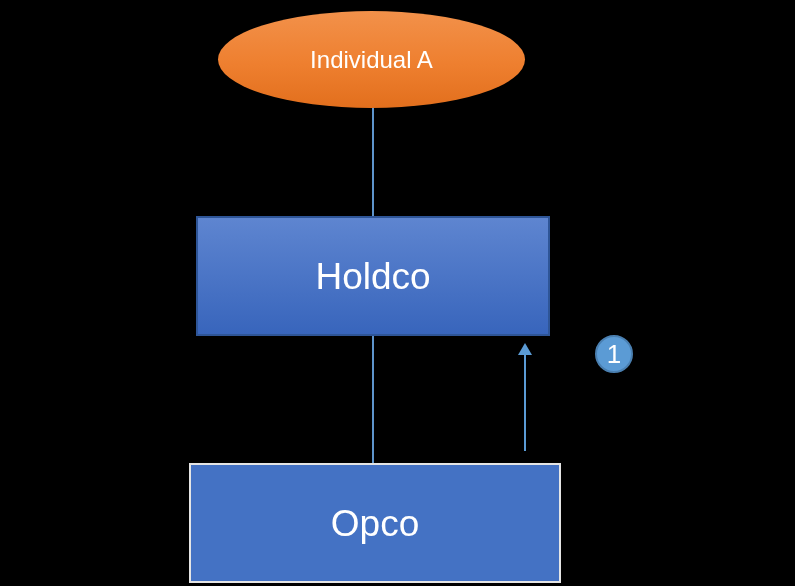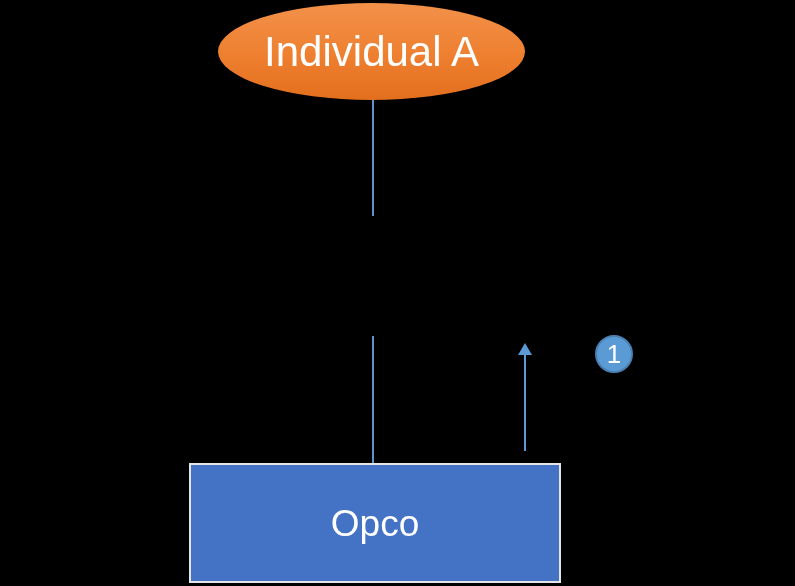--- a/index.html
+++ b/index.html
@@ -19,26 +19,26 @@
     position: absolute;
     display: flex;
     align-items: center;
     justify-content: center;
     color: #ffffff;
     box-sizing: border-box;
     text-align: center;
   }
   .ellipse {
     left: 218px;
-    top: 3px;
+    top: 11px;
     width: 307px;
     height: 97px;
     border-radius: 50%;
     background: linear-gradient(180deg, #F2914A 0%, #EE7F2F 55%, #E26F1D 100%);
-    font-size: 42px;
+    font-size: 24px;
   }
   .rect-holdco {
     left: 196px;
     top: 216px;
     width: 354px;
     height: 120px;
     background: linear-gradient(180deg, #5E85D0 0%, #3865BC 100%);
     border: 2px solid #2E5597;
     font-size: 37px;
   }
@@ -114,20 +114,23 @@
 
   <div class="vline line-holdco-opco"></div>
 
   <div class="arrow-shaft"></div>
   <div class="arrow-head"></div>
 
   <div class="shape ellipse">
     <span class="label">Individual A</span>
   </div>
 
+  <div class="shape rect-holdco">
+    <span class="label">Holdco</span>
+  </div>
 
   <div class="shape rect-opco">
     <span class="label">Opco</span>
   </div>
 
   <div class="badge">
     <span class="label">1</span>
   </div>
 
 </div>

